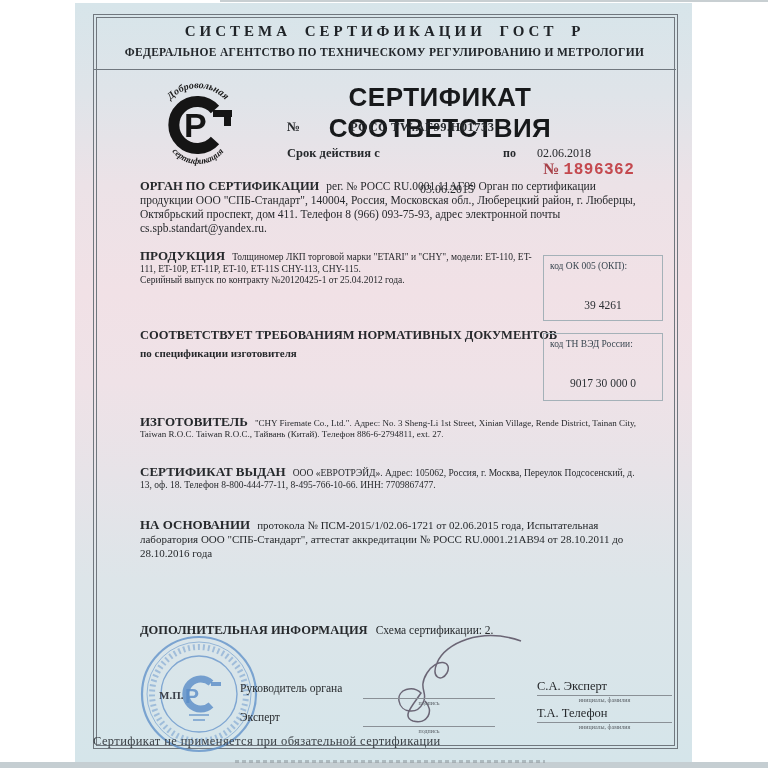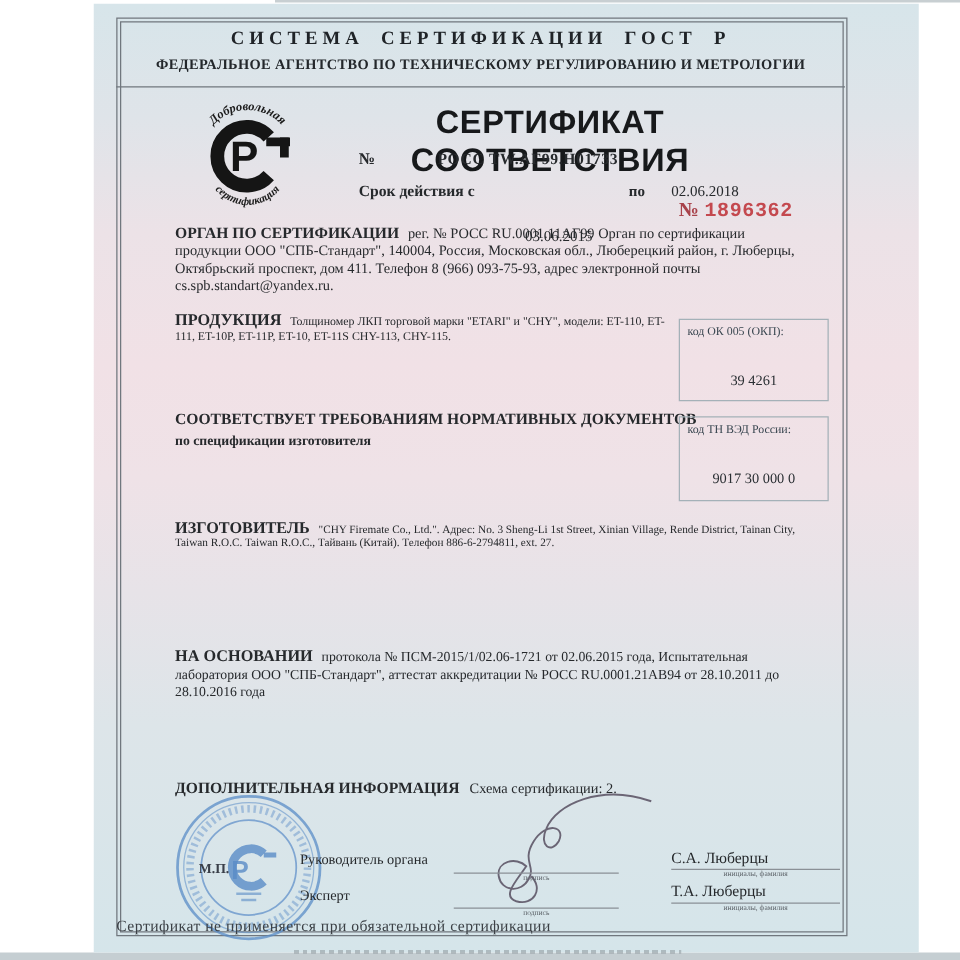--- a/index.html
+++ b/index.html
@@ -2,21 +2,21 @@
 <html><head>
 <meta charset="utf-8">
 <style>
   html,body{margin:0;padding:0;}
   body{width:768px;height:768px;background:#ffffff;position:relative;overflow:hidden;
        font-family:"Liberation Serif", serif;color:#26292c;}
   .artifact-top{position:absolute;left:220px;top:0;width:548px;height:2px;background:#c8cfd2;}
   .artifact-bottom{position:absolute;left:0;top:762px;width:768px;height:6px;background:#c5ced2;}
   .page{position:absolute;left:75px;top:3px;width:617px;height:759px;
         background:linear-gradient(180deg,#d7e5ea 0%,#dfe4e9 12%,#ece2e7 24%,#f1e1e6 38%,
-                   #efe2e7 50%,#e7e3e8 62%,#dde5e9 76%,#d5e5ea 100%);padding-left:43px;}
+                   #efe2e7 50%,#e7e3e8 62%,#dde5e9 76%,#d5e5ea 100%);}
   .frame{position:absolute;left:18px;top:11px;width:583px;height:733px;border:1.5px solid #70777e;}
   .frame::after{content:"";position:absolute;inset:2px;border:1px solid #70777e;}
   .abs{position:absolute;}
   .sys-title{left:18px;top:20px;width:583px;text-align:center;font-size:15px;font-weight:bold;
              letter-spacing:4px;word-spacing:6px;color:#1f2327;}
   .agency{left:18px;top:43px;width:583px;text-align:center;font-size:11.5px;font-weight:bold;
           letter-spacing:.3px;color:#23272b;}
   .hdr-rule{left:18px;top:66px;width:583px;height:1px;background:#70777e;}
   .doc-title{left:175px;top:79px;width:380px;text-align:center;font-size:26px;font-weight:bold;
              font-family:"Liberation Sans",sans-serif;letter-spacing:.5px;color:#17191b;}
@@ -110,37 +110,38 @@
   <div class="validity abs">Срок действия с</div>
   <div class="date-from abs">03.06.2015</div>
   <div class="po abs">по</div>
   <div class="date-to abs">02.06.2018</div>
 
   <div class="blank-no abs"><span class="nsign">№</span><span>1896362</span></div>
 
   <p class="sec abs org-sec"><b>ОРГАН ПО СЕРТИФИКАЦИИ</b><span>рег. № РОСС RU.0001.11АГ99 Орган по сертификации продукции ООО "СПБ-Стандарт", 140004, Россия, Московская обл., Люберецкий район, г. Люберцы, Октябрьский проспект, дом 411. Телефон 8 (966) 093-75-93, адрес электронной почты cs.spb.standart@yandex.ru.</span></p>
 
   <p class="sec abs prod-sec"><b>ПРОДУКЦИЯ</b><span>Толщиномер ЛКП торговой марки "ETARI" и "CHY", модели: ET-110, ET-111, ET-10P, ET-11P, ET-10, ET-11S CHY-113, CHY-115.</span><br>
-     </p>
+     <span>Серийный выпуск по контракту №20120425-1 от 25.04.2012 года.</span></p>
 
   <div class="codebox abs okp-box">
     <div class="cb-label">код ОК 005 (ОКП):</div>
     <div class="cb-value">39 4261</div>
   </div>
 
   <div class="conf-label abs">СООТВЕТСТВУЕТ ТРЕБОВАНИЯМ НОРМАТИВНЫХ ДОКУМЕНТОВ</div>
   <div class="conf-text abs">по спецификации изготовителя</div>
 
   <div class="codebox abs tnved-box">
     <div class="cb-label">код ТН ВЭД России:</div>
     <div class="cb-value">9017 30 000 0</div>
   </div>
 
   <p class="sec abs maker-sec"><b>ИЗГОТОВИТЕЛЬ</b><span>"CHY Firemate Co., Ltd.". Адрес: No. 3 Sheng-Li 1st Street, Xinian Village, Rende District, Tainan City, Taiwan R.O.C. Taiwan R.O.C., Тайвань (Китай). Телефон 886-6-2794811, ext. 27.</span></p>
 
+  <p class="sec abs issued-sec"><b>СЕРТИФИКАТ ВЫДАН</b><span>ООО «ЕВРОТРЭЙД». Адрес: 105062, Россия, г. Москва, Переулок Подсосенский, д. 13, оф. 18. Телефон 8-800-444-77-11, 8-495-766-10-66. ИНН: 7709867477.</span></p>
 
   <p class="sec abs basis-sec"><b>НА ОСНОВАНИИ</b><span>протокола № ПСМ-2015/1/02.06-1721 от 02.06.2015 года, Испытательная лаборатория ООО "СПБ-Стандарт", аттестат аккредитации № РОСС RU.0001.21АВ94 от 28.10.2011 до 28.10.2016 года</span></p>
 
   <p class="sec abs addl-row"><b>ДОПОЛНИТЕЛЬНАЯ ИНФОРМАЦИЯ</b><span>Схема сертификации: 2.</span></p>
 
   <svg class="abs stamp" width="128" height="126" viewBox="0 0 128 126">
     <g fill="none" stroke="#5a8cc7">
       <circle cx="64" cy="63" r="57" stroke-width="2.2" opacity="0.75"></circle>
       <circle cx="64" cy="63" r="52" stroke-width="1" opacity="0.55"></circle>
       <circle cx="64" cy="63" r="47" stroke-width="6" stroke-dasharray="2 3" opacity="0.45"></circle>
@@ -158,24 +159,24 @@
 
   <svg class="abs" style="left:298px;top:626px;" width="160" height="100" viewBox="0 0 160 100">
     <path d="M 148 12 C 108 -2 72 14 64 34 C 58 48 68 54 74 44 C 80 32 64 28 54 44
              C 44 60 56 64 50 74 C 44 86 28 84 26 72 C 24 60 40 56 48 64
              C 40 76 28 88 40 92 C 54 96 62 82 52 72" fill="none" stroke="#574f60" stroke-width="1.5" opacity="0.85"></path>
   </svg>
 
   <div class="sig-label abs r1-label">Руководитель органа</div>
   <div class="sigline abs r1-line"></div>
   <div class="hint abs r1-hint">подпись</div>
-  <div class="sig-name abs r1-name">С.А. Люберцы</div>
+  <div class="sig-name abs r1-name">С.А. Эксперт</div>
   <div class="hint abs r1-nhint">инициалы, фамилия</div>
 
   <div class="sig-label abs r2-label">Эксперт</div>
   <div class="sigline abs r2-line"></div>
   <div class="hint abs r2-hint">подпись</div>
-  <div class="sig-name abs r2-name">Т.А. Люберцы</div>
+  <div class="sig-name abs r2-name">Т.А. Телефон</div>
   <div class="hint abs r2-nhint">инициалы, фамилия</div>
 
   <div class="foot-note abs">Сертификат не применяется при обязательной сертификации</div>
   <div class="print-bar abs"></div>
 </div>
 
 </body></html>

